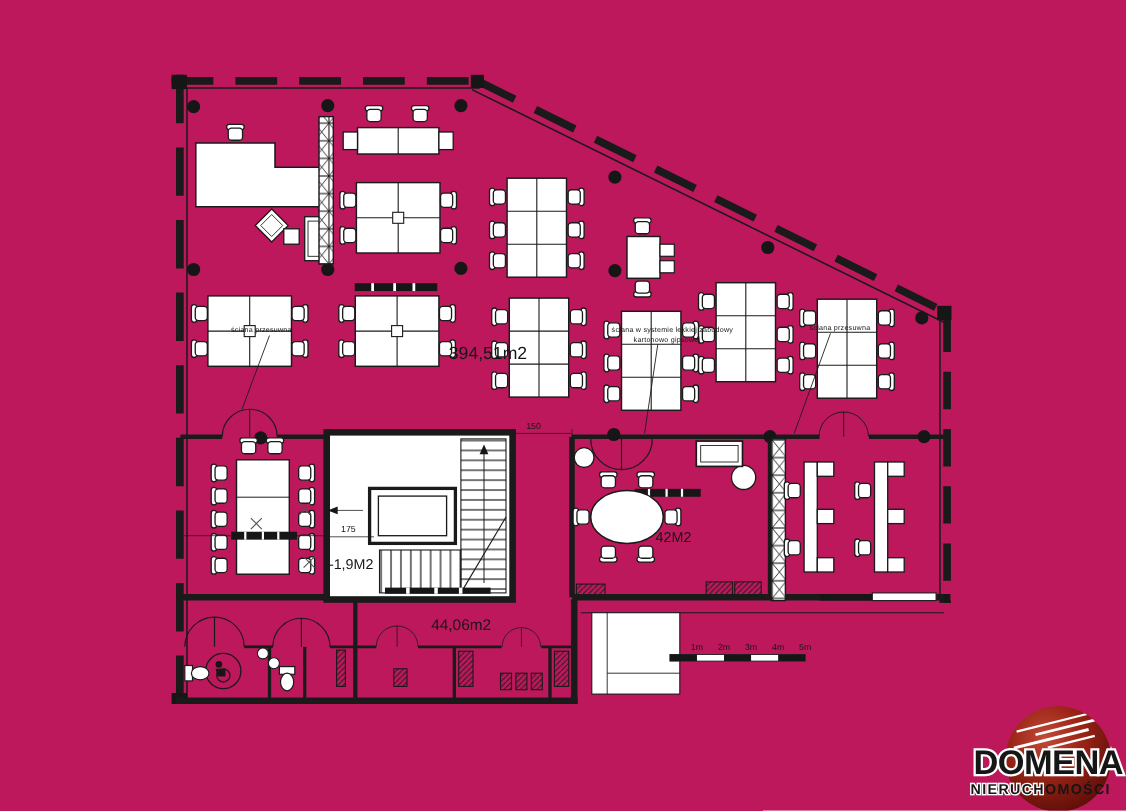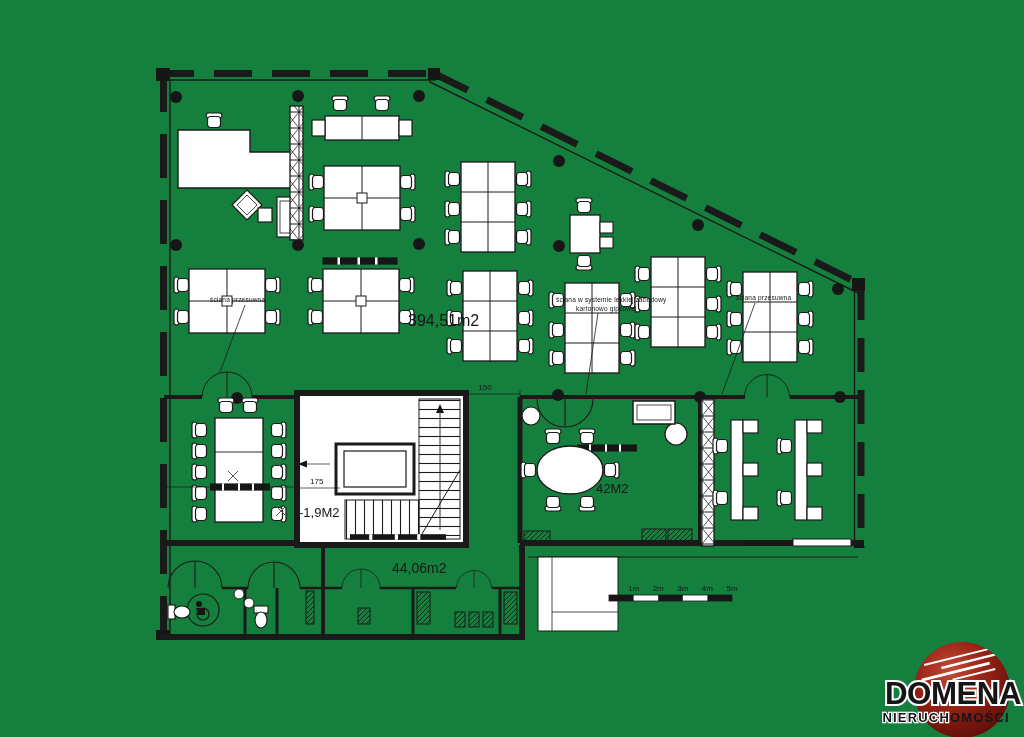--- a/index.html
+++ b/index.html
@@ -1,16 +1,16 @@
 <!DOCTYPE html>
 <html><head>
 <meta charset="utf-8">
 <style>
   html,body{margin:0;padding:0;background:#fff;}
-  .stage{position:relative;width:1024px;height:737px;background:#15803d;overflow:hidden;}
+  .stage{position:relative;width:1024px;height:737px;background:#be185d;overflow:hidden;}
   svg text{font-family:"Liberation Sans",sans-serif;fill:#161616;}
   .ln{stroke:#1a1a1a;fill:none;}
   .wf{fill:#fff;stroke:#1a1a1a;}
   .blk{fill:#161616;}
   .note{font-size:6.5px;letter-spacing:.2px;}
   .dim{font-size:8px;}
 </style>
 </head>
 <body>
 

